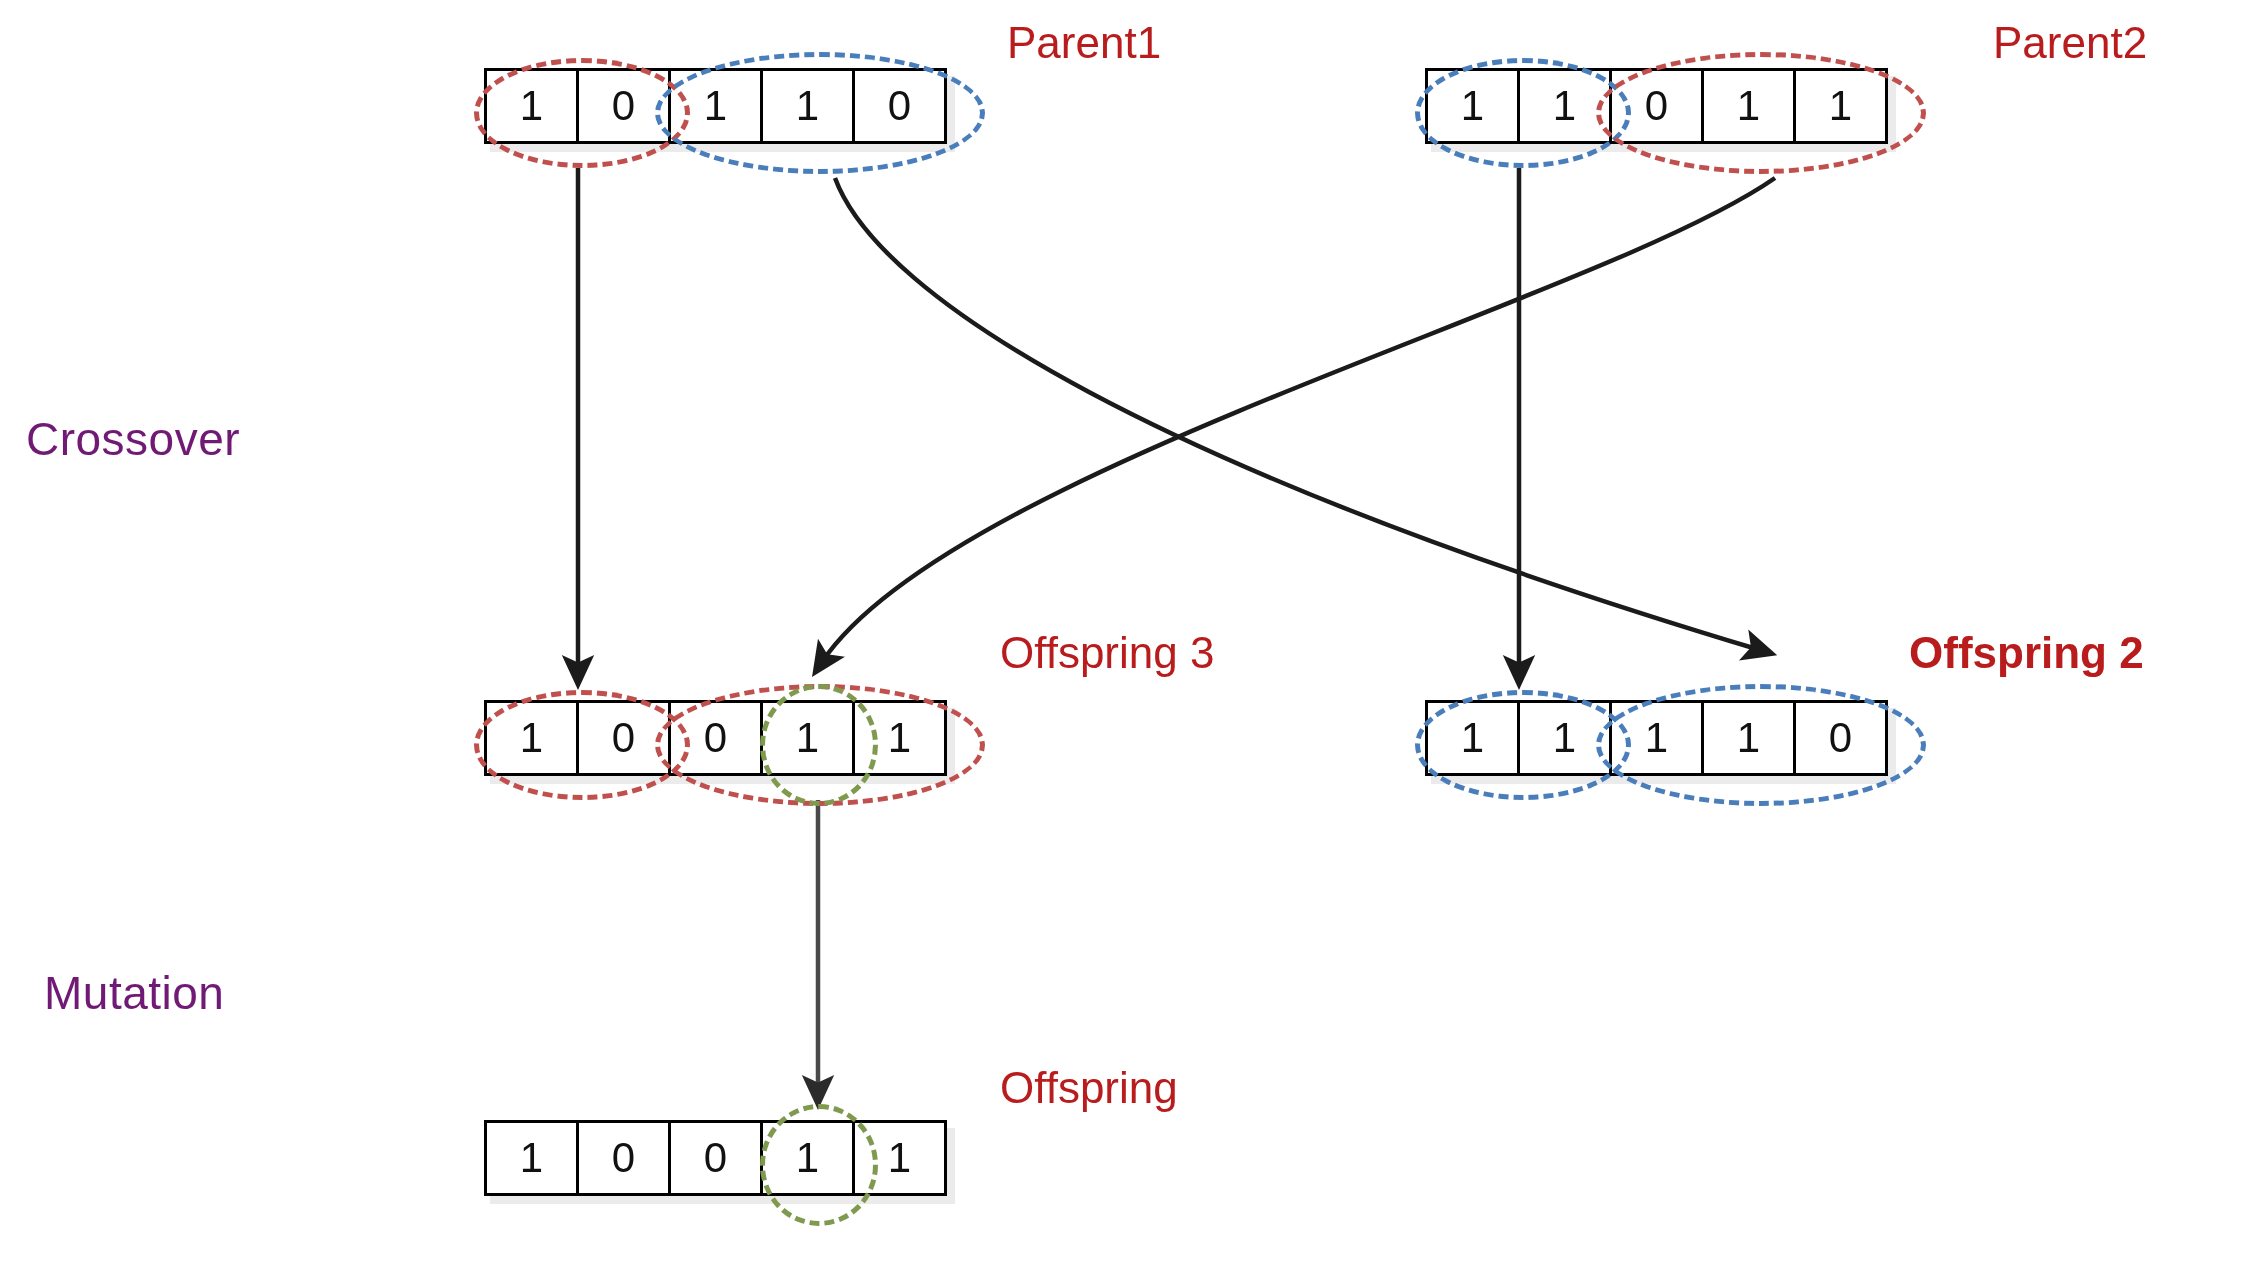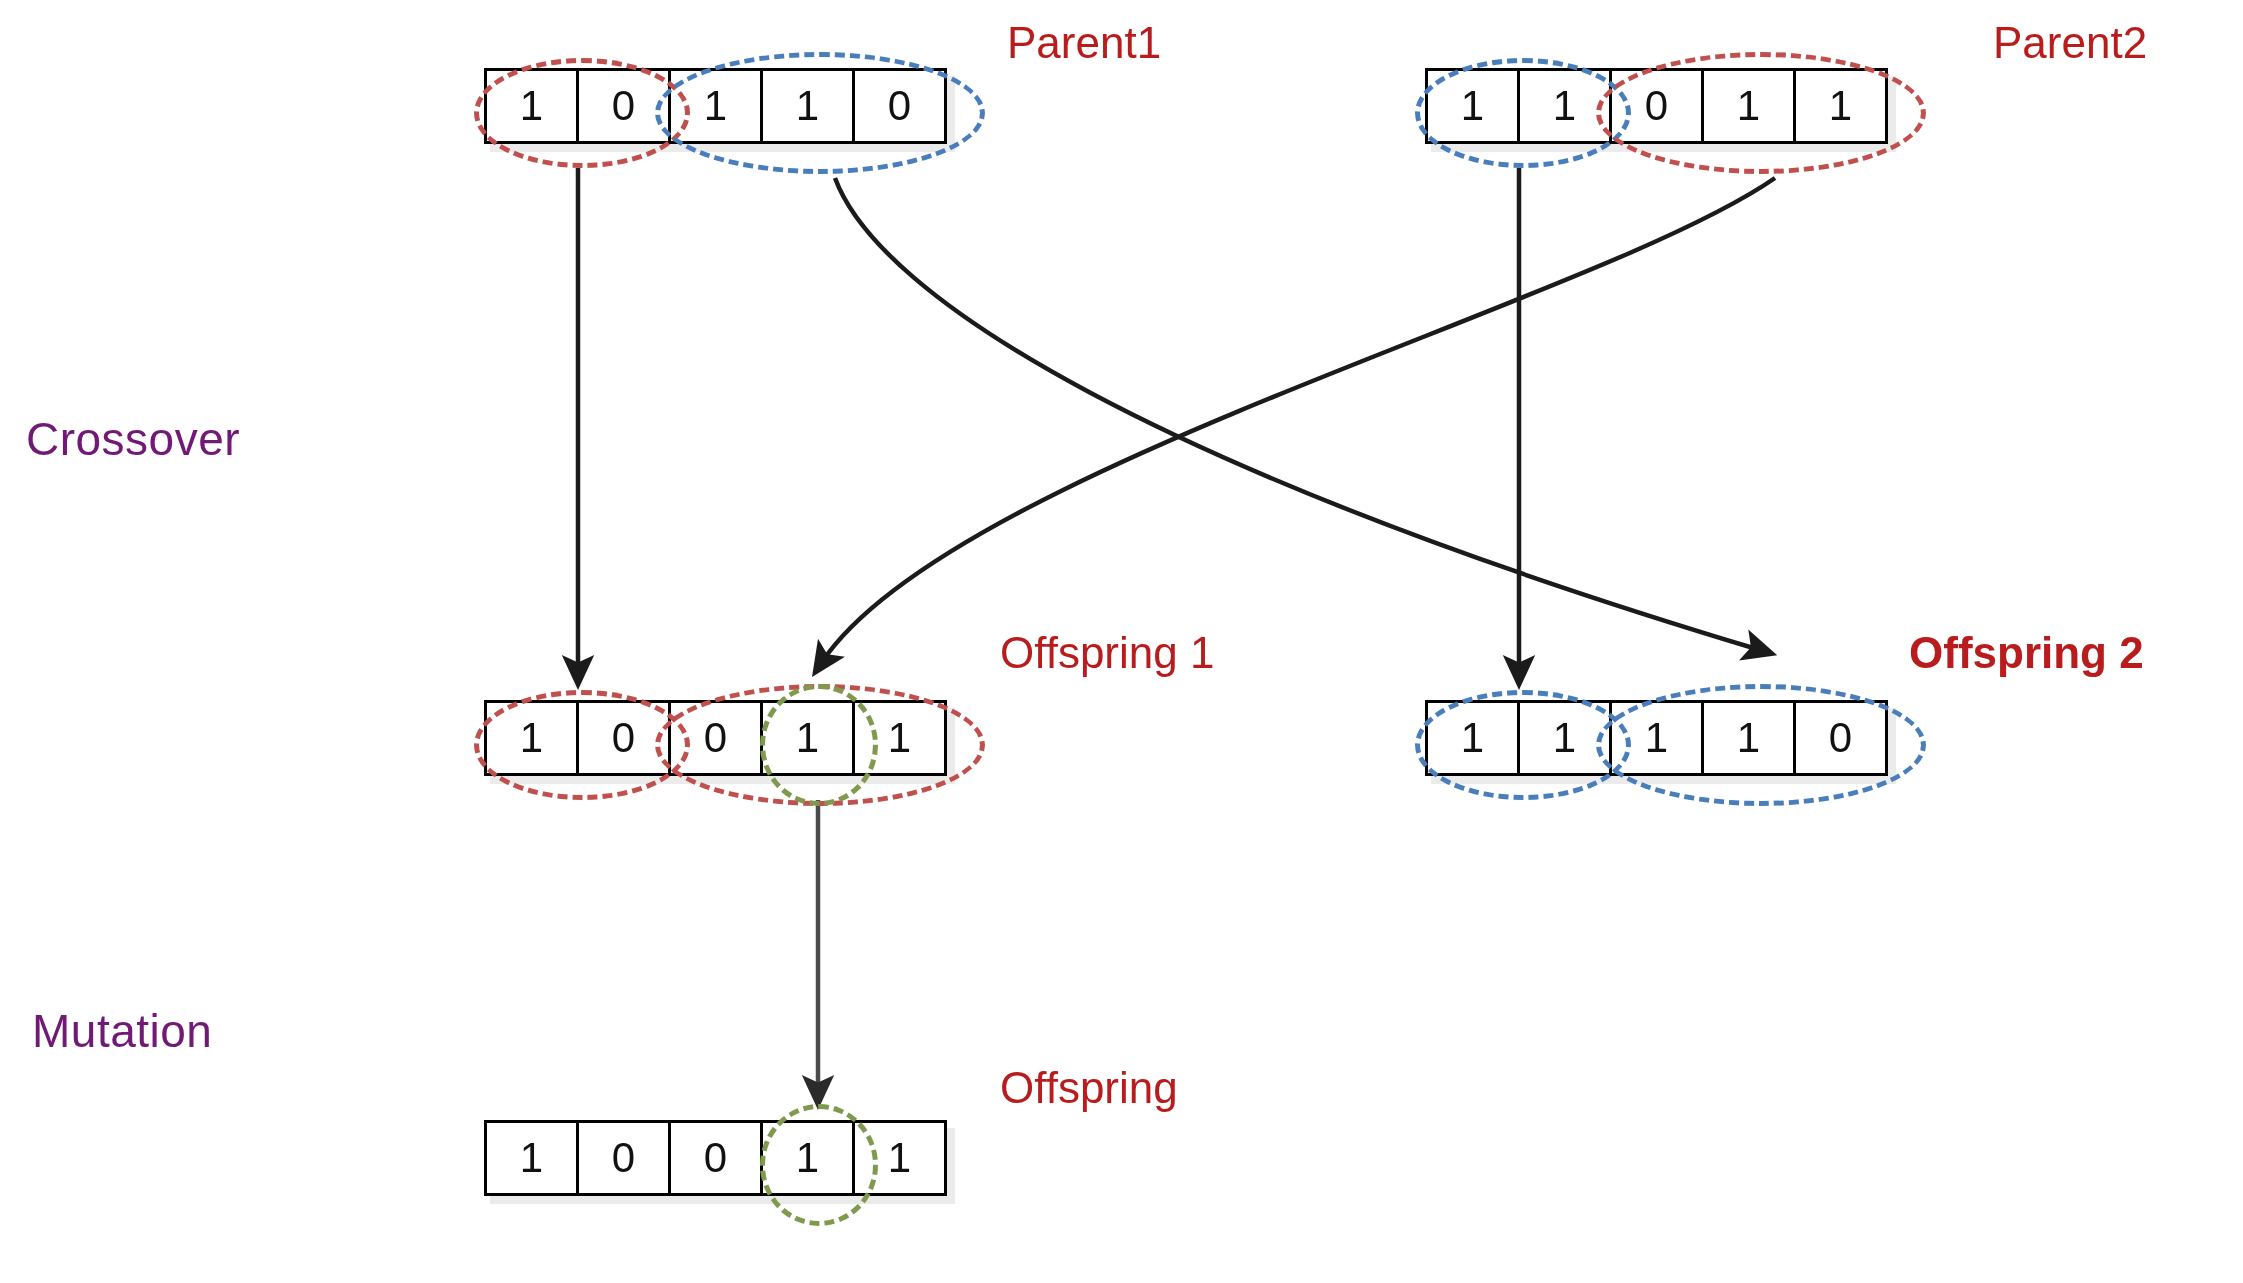--- a/index.html
+++ b/index.html
@@ -19,21 +19,21 @@
   
   .stage-label {
     position: absolute;
     font-size: 46px;
     color: #701a75;
     font-family: "Liberation Sans", sans-serif;
     white-space: nowrap;
     letter-spacing: 0.5px;
   }
   #label-crossover { left: 26px; top: 412px; }
-  #label-mutation  { left: 32px; top: 966px; margin-top: 38px; }
+  #label-mutation  { left: 44px; top: 966px; }
 
   
   .row-label {
     position: absolute;
     font-size: 44px;
     color: #b91c1c;
     white-space: nowrap;
     font-family: "Liberation Sans", sans-serif;
   }
   #label-parent1     { left: 1007px; top: 18px; }
@@ -115,21 +115,21 @@
 <div id="canvas">
 
   <div class="stage-label" id="label-crossover">Crossover</div>
 
   <div class="stage-label" id="label-mutation">Mutation</div>
 
   <div class="row-label" id="label-parent1">Parent1</div>
 
   <div class="row-label" id="label-parent2">Parent2</div>
 
-  <div class="row-label" id="label-offspring1">Offspring 1</div>
+  <div class="row-label" id="label-offspring1">Offspring 3</div>
 
   <div class="row-label" id="label-offspring2">Offspring 2</div>
 
   <div class="row-label" id="label-offspring">Offspring</div>
 
   <div class="chromosome" id="chrom-parent1">
     <div class="cell">1</div>
     <div class="cell">0</div>
     <div class="cell">1</div>
     <div class="cell">1</div>

